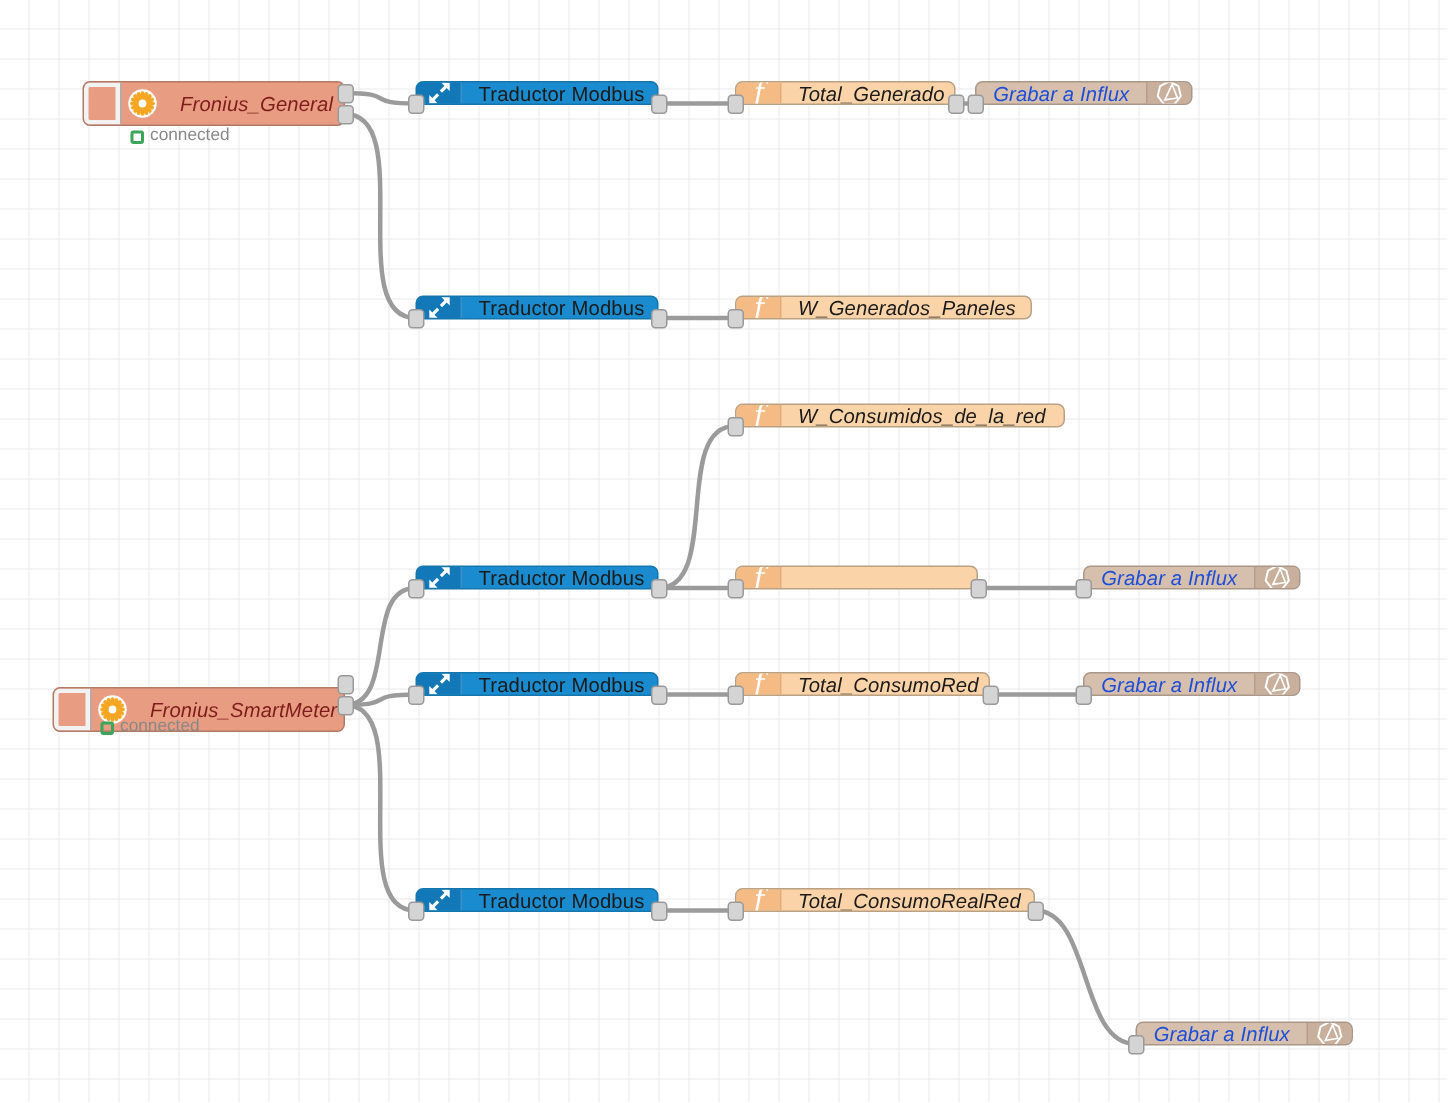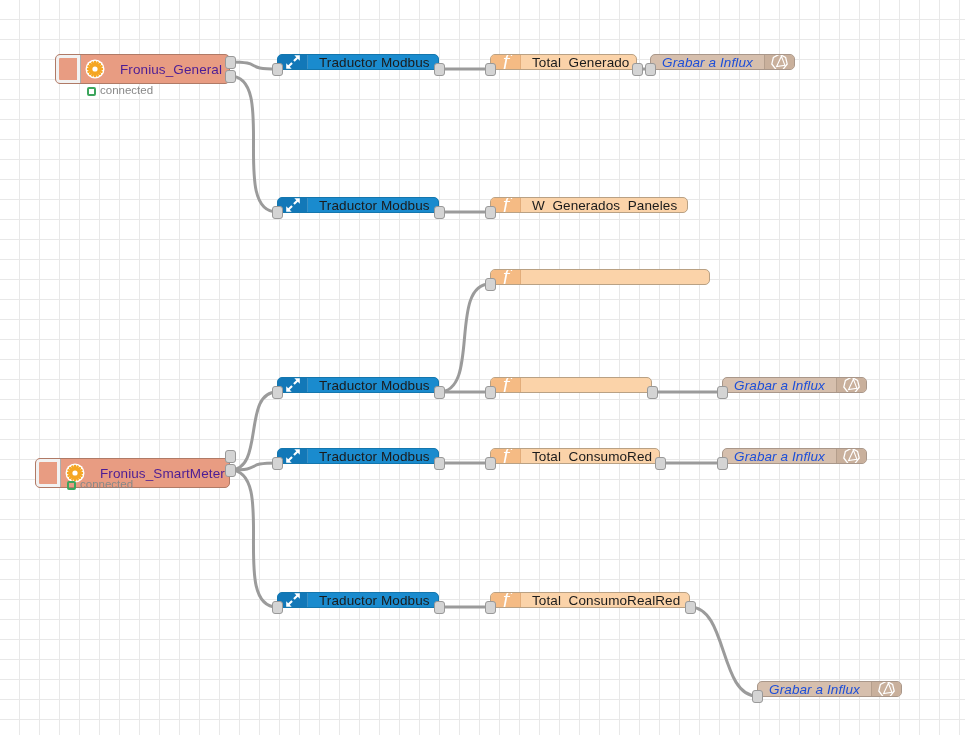--- a/index.html
+++ b/index.html
@@ -62,34 +62,34 @@
   }
 
   
   .node.modbus { background: #1a8bce; border-color: #1476ad; }
   .node.modbus .node-icon { background: #1278b8; border-right-color: rgba(255,255,255,0.18); }
   .node.modbus .node-label { color: #1b1b1b; }
 
   
   .node.fn { background: #fbd3a9; border-color: #b9a184; }
   .node.fn .node-icon { background: #f5bb84; border-right-color: rgba(0,0,0,0.07); }
-  .node.fn .node-label { color: #1b1b1b; }
+  .node.fn .node-label { font-style: italic; color: #1b1b1b; }
 
   
   .node.influx { background: #d6bfad; border-color: #a9978a; }
   .node.influx .node-label { font-style: italic; color: #1d4ed8; justify-content: center; }
   .node.influx .node-icon.right {
     border-right: none;
     border-left: 1px solid rgba(0,0,0,0.10);
     background: #c9b09c;
   }
 
   
   .node.device { background: #e89c82; border-color: #b07a66; height: 30px; }
-  .node.device .node-label { color: #4c1d95; }
+  .node.device .node-label { color: #7f1d1d; font-style: italic; }
   .btn-pad {
     width: 26px;
     flex: 0 0 26px;
     background: #e89c82;
     border: 1px solid #adadad;
     border-radius: 5px 0 0 5px;
     box-sizing: border-box;
     margin: -1px 0 -1px -1px;
     box-shadow: inset 0 0 0 3px #f2f2f2;
   }
@@ -252,20 +252,21 @@
           </svg>
         </div>
         <div class="node-label">W_Generados_Paneles</div>
       </div>
       <div class="node fn" style="left: 490px; top: 269px; width: 220px;">
         <div class="node-icon">
           <svg width="20" height="22" viewBox="0 0 20 22">
             <text x="10" y="17" text-anchor="middle" font-family="&quot;DejaVu Serif&quot;, serif" font-size="19" font-style="italic" fill="#ffffff">f</text>
           </svg>
         </div>
+        <div class="node-label">W_Consumidos_de_la_red</div>
       </div>
       <div class="node fn" style="left: 490px; top: 377px; width: 162px;">
         <div class="node-icon">
           <svg width="20" height="22" viewBox="0 0 20 22">
             <text x="10" y="17" text-anchor="middle" font-family="&quot;DejaVu Serif&quot;, serif" font-size="19" font-style="italic" fill="#ffffff">f</text>
           </svg>
         </div>
       </div>
       <div class="node fn" style="left: 490px; top: 448px; width: 170px;">
         <div class="node-icon">

